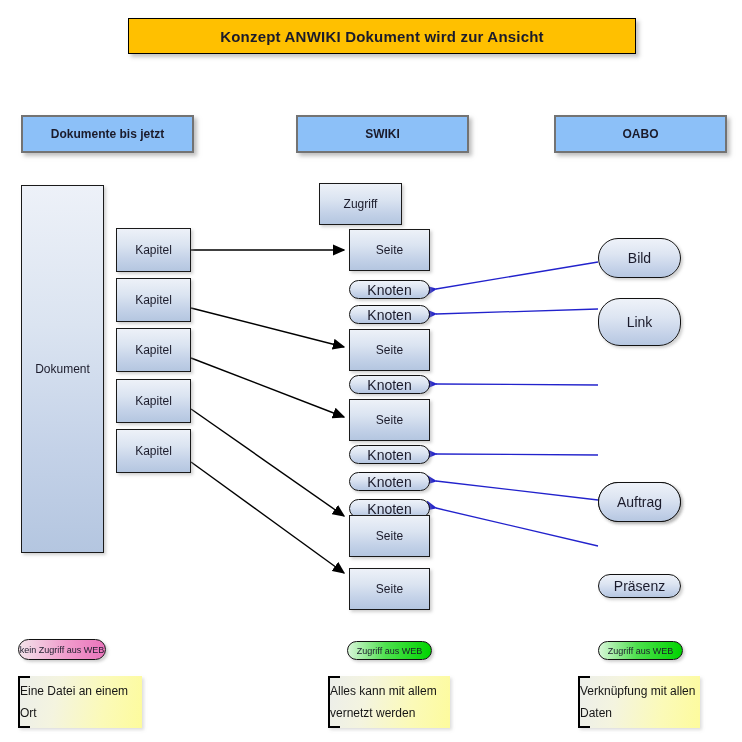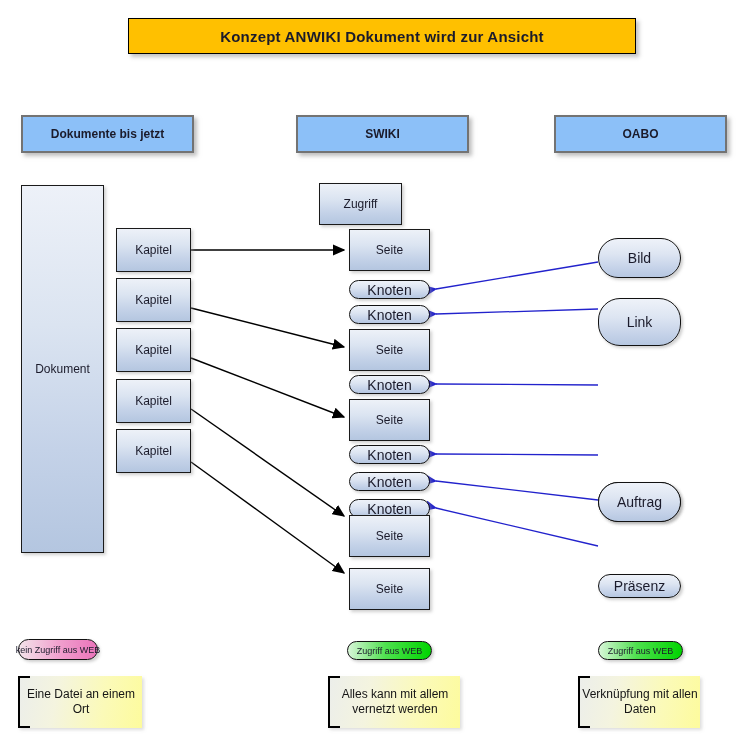--- a/index.html
+++ b/index.html
@@ -67,27 +67,26 @@
     box-shadow:2px 2px 3px rgba(150,150,150,.45);
   }
   .tag-red{background:linear-gradient(90deg,#f3e3ea 0%,#f09ccc 55%,#ea74bb 100%);}
   .tag-green{background:linear-gradient(90deg,#d9f6d9 0%,#4fe04f 45%,#00d400 100%);}
 
   .note{
     background:linear-gradient(100deg,#eceeea 0%,#f4f4df 30%,#fbfab8 68%,#fdfb9d 100%);
     border:none;
     border-left:2px solid #000;
     font-size:12px;
-    line-height:15px;
+    line-height:22px;
     color:#151515;
     box-shadow:2px 2px 3px rgba(160,160,160,.35);
     display:flex;align-items:center;justify-content:center;
     position:absolute;box-sizing:border-box;
     z-index:5;
-    text-align:center;
   }
   .note:before{content:"";position:absolute;left:0;top:0;width:10px;height:2px;background:#000;}
   .note:after{content:"";position:absolute;left:0;bottom:0;width:10px;height:2px;background:#000;}
 
   svg#links{position:absolute;left:0;top:0;width:742px;height:742px;z-index:2;pointer-events:none;}
 </style>
 </head>
 <body>
 
 <div id="canvas">
@@ -130,39 +129,39 @@
   <div class="node col-header" style="left:554px;top:115px;width:173px;height:38px;">OABO</div>
 
   <div class="node grad-box" style="left:21px;top:185px;width:83px;height:368px;">Dokument</div>
 
   <div class="node grad-box" style="left:116px;top:228px;width:75px;height:44px;">Kapitel</div>
   <div class="node grad-box" style="left:116px;top:278px;width:75px;height:44px;">Kapitel</div>
   <div class="node grad-box" style="left:116px;top:328px;width:75px;height:44px;">Kapitel</div>
   <div class="node grad-box" style="left:116px;top:379px;width:75px;height:44px;">Kapitel</div>
   <div class="node grad-box" style="left:116px;top:429px;width:75px;height:44px;">Kapitel</div>
 
-  <div class="node tag-pill tag-red" style="left:18px;top:639px;width:80px;height:21px;">kein Zugriff aus WEB</div>
+  <div class="node tag-pill tag-red" style="left:18px;top:639px;width:88px;height:21px;">kein Zugriff aus WEB</div>
   <div class="note" style="left:18px;top:676px;width:124px;height:52px;">Eine Datei an einem Ort</div>
 
   <div class="node grad-box" style="left:319px;top:183px;width:83px;height:42px;">Zugriff</div>
 
   <div class="node grad-box" style="left:349px;top:229px;width:81px;height:42px;">Seite</div>
   <div class="node grad-pill pill-knoten" style="left:349px;top:280px;width:81px;height:19px;">Knoten</div>
   <div class="node grad-pill pill-knoten" style="left:349px;top:305px;width:81px;height:19px;">Knoten</div>
   <div class="node grad-box" style="left:349px;top:329px;width:81px;height:42px;">Seite</div>
   <div class="node grad-pill pill-knoten" style="left:349px;top:375px;width:81px;height:19px;">Knoten</div>
   <div class="node grad-box" style="left:349px;top:399px;width:81px;height:42px;">Seite</div>
   <div class="node grad-pill pill-knoten" style="left:349px;top:445px;width:81px;height:19px;">Knoten</div>
   <div class="node grad-pill pill-knoten" style="left:349px;top:472px;width:81px;height:19px;">Knoten</div>
   <div class="node grad-pill pill-knoten" style="left:349px;top:499px;width:81px;height:19px;">Knoten</div>
   <div class="node grad-box" style="left:349px;top:515px;width:81px;height:42px;">Seite</div>
   <div class="node grad-box" style="left:349px;top:568px;width:81px;height:42px;">Seite</div>
 
   <div class="node tag-pill tag-green" style="left:347px;top:641px;width:85px;height:19px;">Zugriff aus WEB</div>
-  <div class="note" style="left:328px;top:676px;width:132px;height:52px;">Alles kann mit allem vernetzt werden</div>
+  <div class="note" style="left:328px;top:676px;width:122px;height:52px;">Alles kann mit allem vernetzt werden</div>
 
   <div class="node grad-pill pill-obj" style="left:598px;top:238px;width:83px;height:40px;">Bild</div>
   <div class="node grad-pill pill-obj" style="left:598px;top:298px;width:83px;height:48px;">Link</div>
   <div class="node grad-pill pill-obj" style="left:598px;top:435px;width:83px;height:40px;margin-top:47px;">Prozess</div>
   <div class="node grad-pill pill-obj" style="left:598px;top:482px;width:83px;height:40px;">Auftrag</div>
   <div class="node grad-pill pill-obj" style="left:598px;top:528px;width:83px;height:24px;margin-top:46px;">Präsenz</div>
 
   <div class="node tag-pill tag-green" style="left:598px;top:641px;width:85px;height:19px;">Zugriff aus WEB</div>
   <div class="note" style="left:578px;top:676px;width:122px;height:52px;">Verknüpfung mit allen Daten</div>
 

